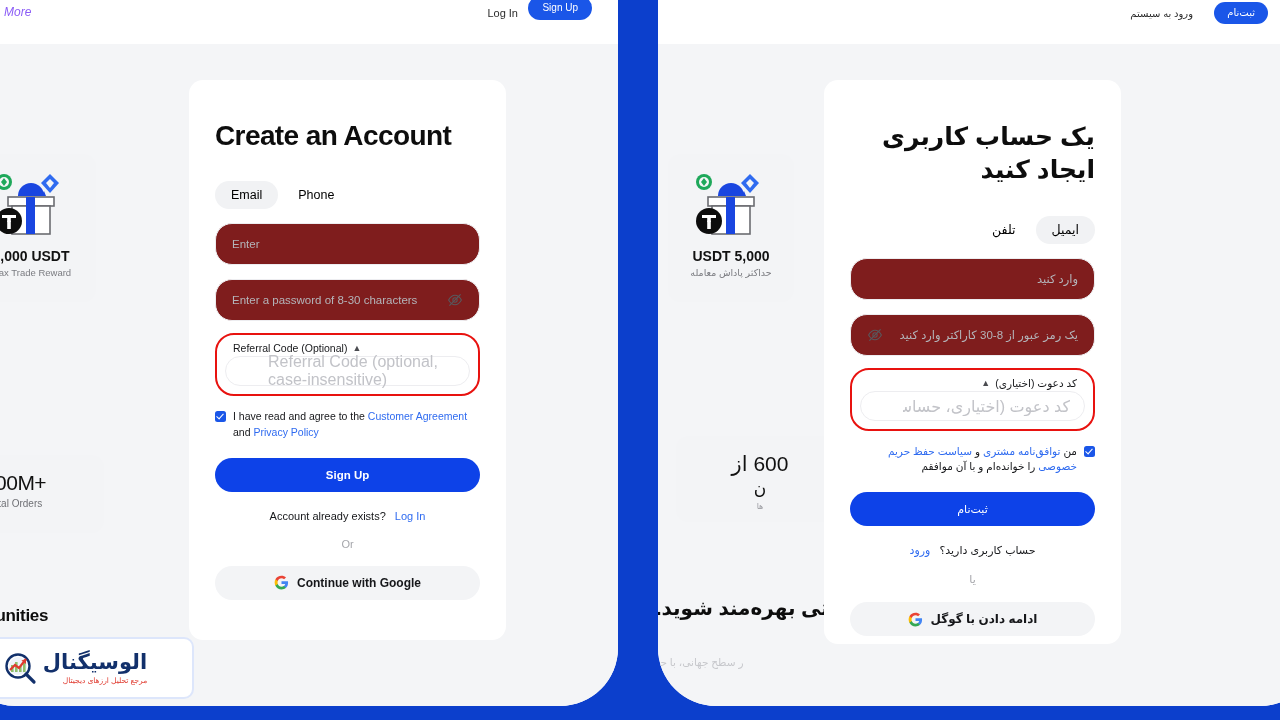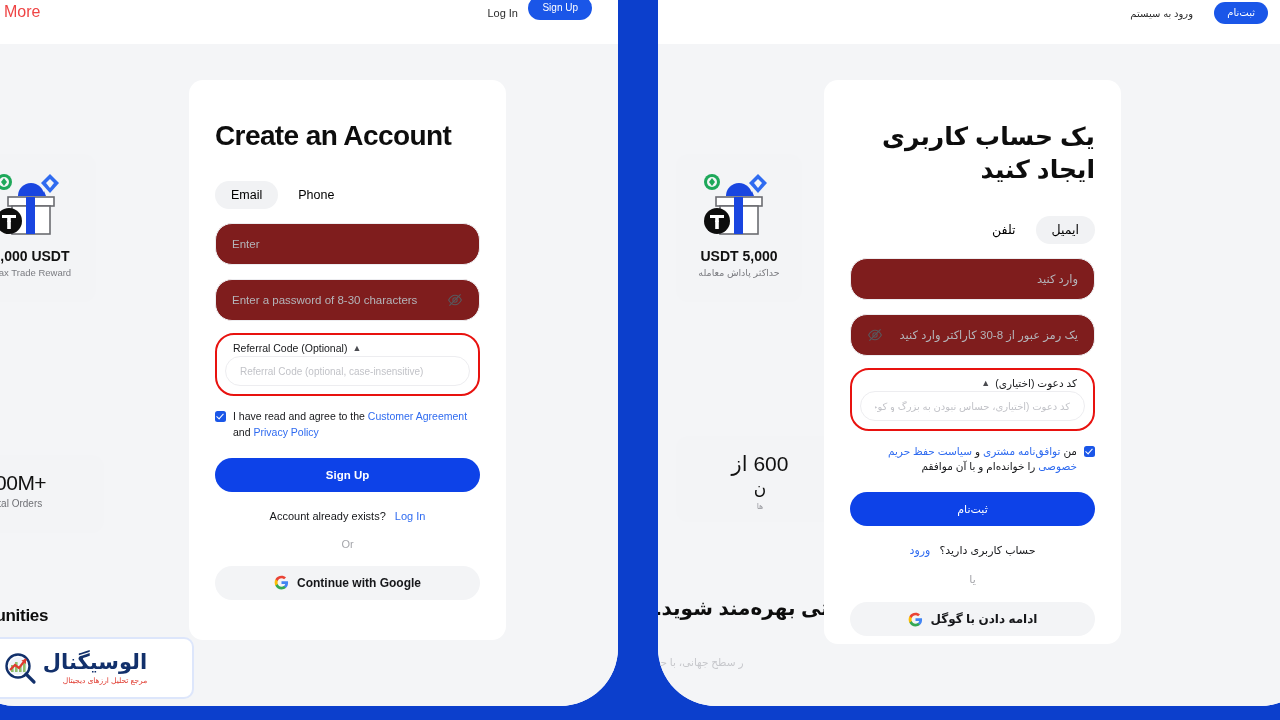--- a/index.html
+++ b/index.html
@@ -27,21 +27,21 @@
 
   
   .topnav {
     position: absolute; top: 0; left: 0; right: 0;
     height: 22px;
     background: #ffffff;
     display: flex; align-items: center;
   }
   .nav-more {
     position: absolute; left: 46px; top: 6px;
-    font-size: 16px; color: #ef4444; line-height: 12px;
+    font-size: 12px; color: #8b5cf6; line-height: 12px; font-style: italic;
   }
   .nav-login {
     position: absolute; right: 100px; top: 7px;
     font-size: 11px; color: #2b2b2b; line-height: 12px;
   }
   .nav-cta {
     position: absolute; right: 26px; top: -4px;
     background: #1a56e8; color: #fff;
     font-size: 10px; padding: 6px 14px; border-radius: 14px;
     line-height: 12px;
@@ -119,21 +119,21 @@
   .referral-label {
     font-size: 10.5px; color: #17181b; padding: 0 8px 2px 8px;
     display: flex; align-items: center; gap: 5px;
   }
   .referral-label.rtl { justify-content: flex-start; }
   .caret { font-size: 9px; color: #4a4b50; line-height: 9px; }
   .referral-input {
     height: 30px; border: 1px solid #ededf0; border-radius: 16px;
     display: flex; align-items: center; padding: 0 14px;
   }
-  .referral-input .ph { font-size: 10px; color: #c2c3c8; }
+  .referral-input .ph { font-size: 16px; color: #c2c3c8; margin-left: 28px; }
 
   
   .agree {
     margin-top: 13px; display: flex; gap: 7px; align-items: flex-start;
     font-size: 10.5px; color: #16171a; line-height: 1.45;
   }
   .agree.rtl { direction: rtl; }
   .checkbox {
     width: 11px; height: 11px; border-radius: 2.5px;
     background: #1a56e8; flex: 0 0 11px; margin-top: 2px;
@@ -177,21 +177,21 @@
   .btn-google.rtl { flex-direction: row-reverse; }
   .g-icon { width: 15px; height: 15px; }
 
   
   .promo-card {
     position: absolute;
     background: #f3f4f6;
     border-radius: 12px;
   }
   .reward-card-left  { left: 8px;  top: 110px; width: 130px; height: 148px; }
-  .reward-card-right { left: 18px; top: 110px; width: 126px; height: 148px; }
+  .reward-card-right { left: 10px; top: 110px; width: 126px; height: 148px; }
 
   .gift { margin: 16px auto 0 auto; width: 82px; height: 74px; position: relative; }
   .reward-amount {
     text-align: center; font-size: 14px; font-weight: bold; color: #111;
     margin-top: 4px;
   }
   .reward-sub {
     text-align: center; font-size: 9.5px; color: #7b7c81; margin-top: 3px;
   }
   .reward-sub.rtl { direction: rtl; }

